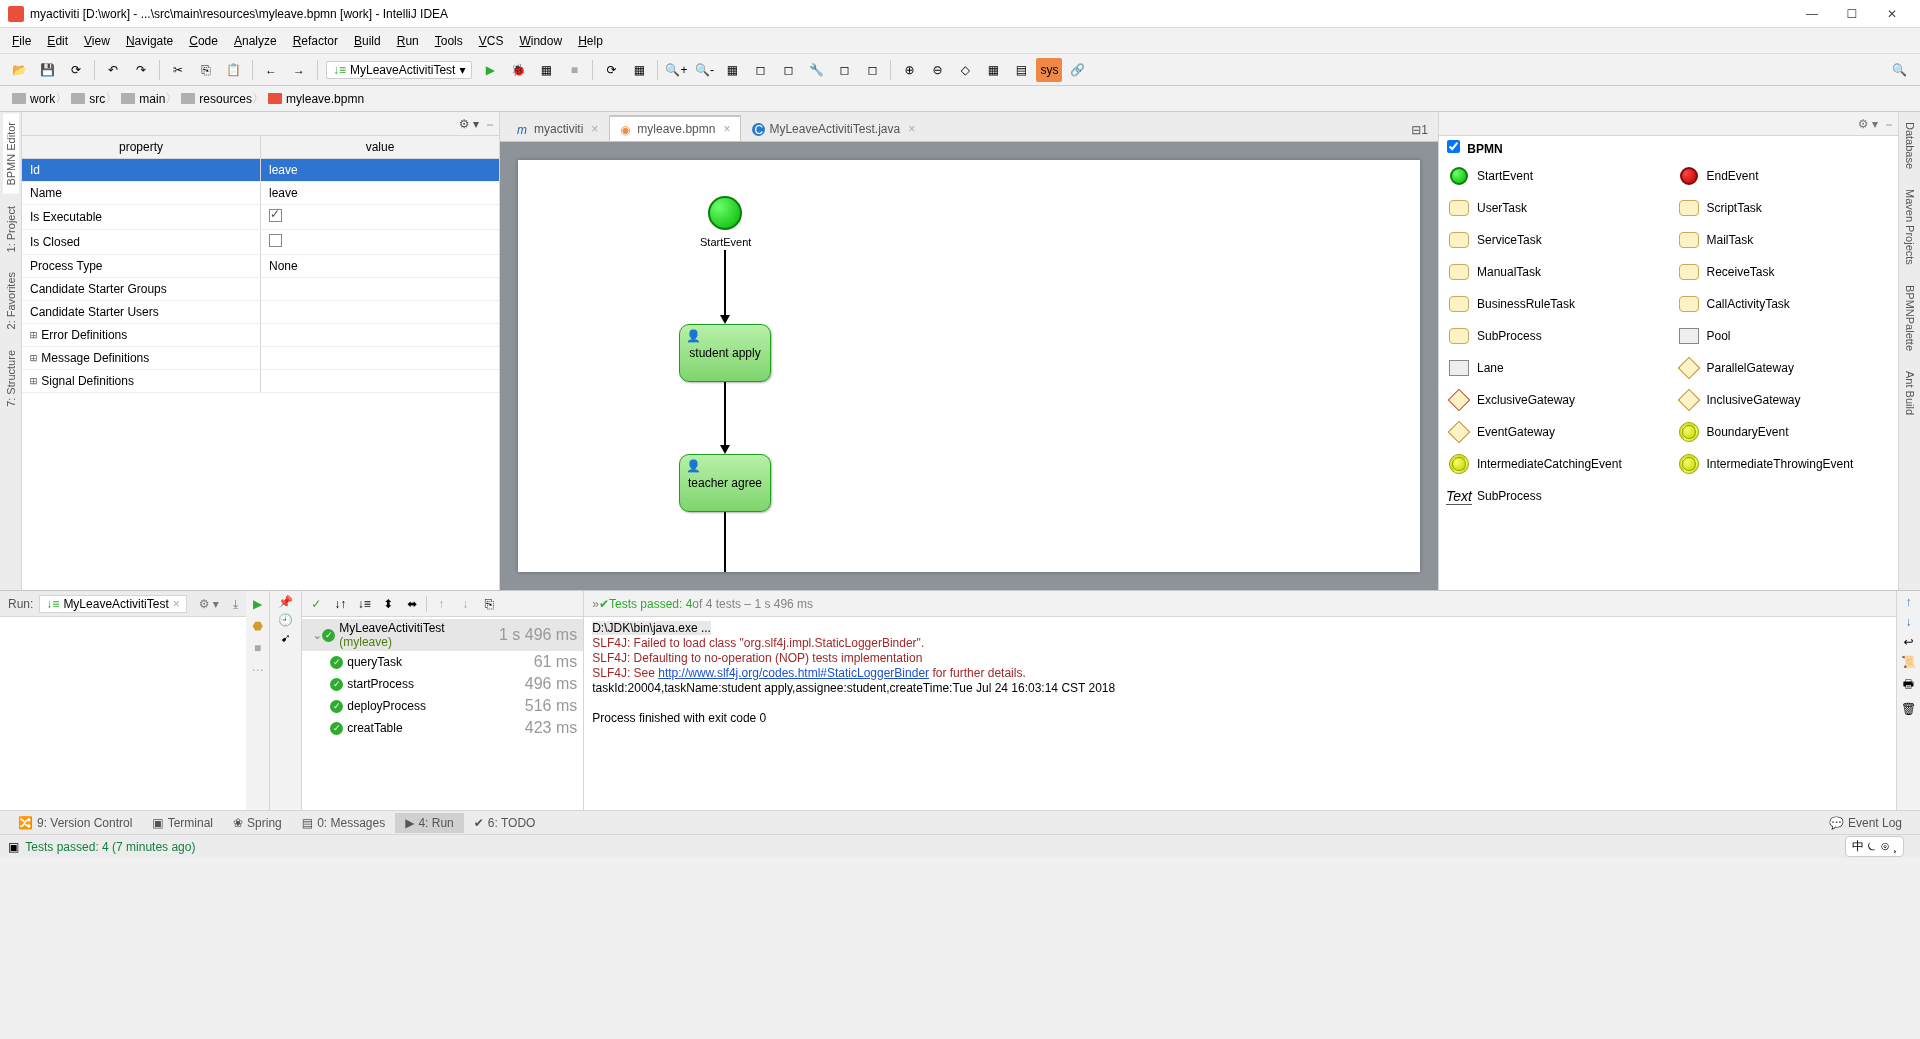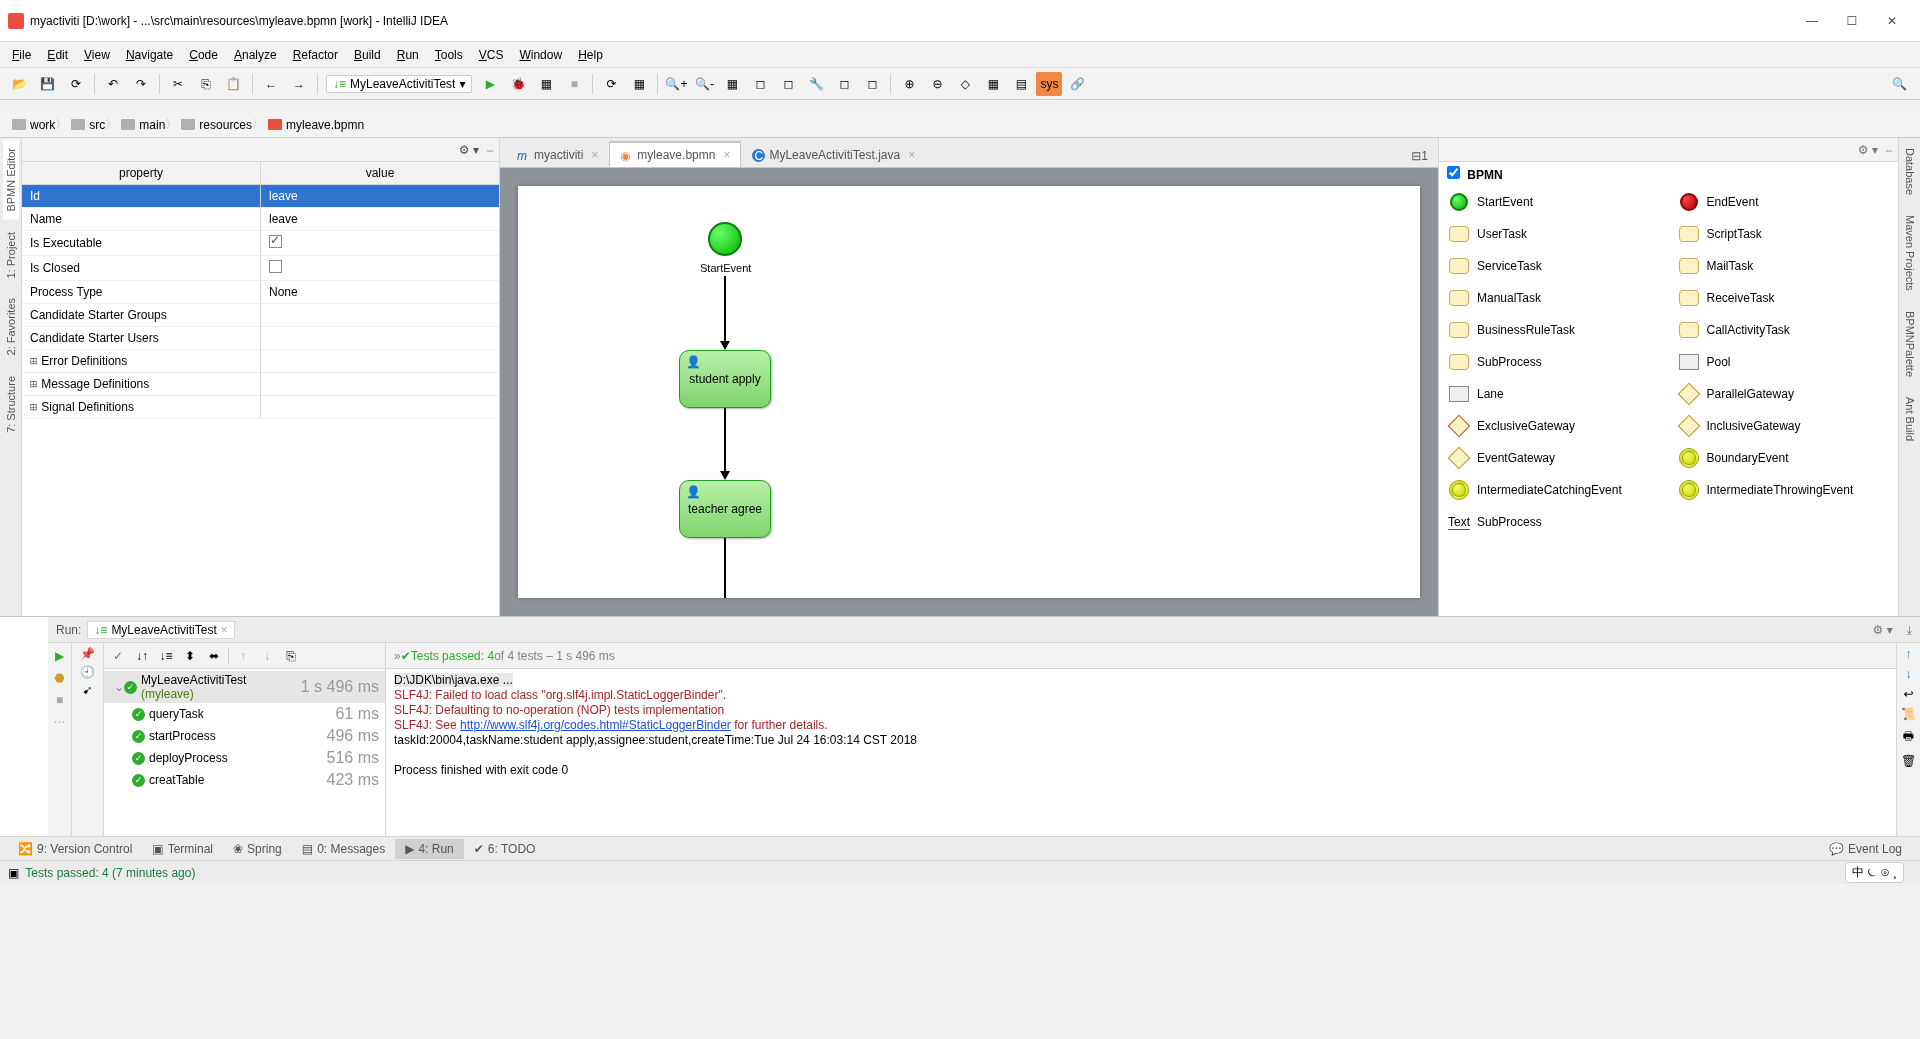--- a/index.html
+++ b/index.html
@@ -1,38 +1,38 @@
 <!DOCTYPE html>
 <html><head>
 <meta charset="utf-8">
 <style>
 * { margin: 0; padding: 0; box-sizing: border-box; font-family: "Segoe UI", Arial, sans-serif; font-size: 12px; }
 html, body { width: 1920px; height: 1039px; background: #f0f0f0; overflow: hidden; }
 
 
-.titlebar { height: 42px; background: #fff; display: flex; align-items: center; padding: 0 8px; border-bottom: 1px solid #ddd; justify-content: center; }
+.titlebar { height: 28px; background: #fff; display: flex; align-items: center; padding: 0 8px; border-bottom: 1px solid #ddd; justify-content: center; }
 .titlebar .icon-ij { width: 16px; height: 16px; background: #e84f3d; border-radius: 2px; margin-right: 6px; }
 .titlebar .title { flex: 1; }
 .titlebar .winbtn { width: 40px; height: 24px; display: flex; align-items: center; justify-content: center; color: #444; }
 
 
 .menubar { height: 26px; background: #f2f2f2; display: flex; align-items: center; padding: 0 4px; border-bottom: 1px solid #ddd; }
 .menubar .mitem { padding: 3px 8px; cursor: default; }
 .menubar .mitem u { text-decoration: underline; }
 
 
 .toolbar { height: 32px; background: #f2f2f2; display: flex; align-items: center; padding: 0 6px; border-bottom: 1px solid #ccc; }
 .toolbar .tbtn { width: 26px; height: 24px; display: flex; align-items: center; justify-content: center; margin: 0 1px; border: 1px solid transparent; border-radius: 2px; }
 .toolbar .sep { width: 1px; height: 20px; background: #ccc; margin: 0 4px; }
 .toolbar .runconfig { display: flex; align-items: center; border: 1px solid #ccc; border-radius: 2px; padding: 1px 6px; margin: 0 4px; background: #fff; }
 .toolbar .runconfig .lbl { margin: 0 4px; }
 .toolbar .spacer { flex: 1; }
 
 
-.breadcrumb { height: 26px; background: #f2f2f2; display: flex; align-items: center; padding: 0 6px; border-bottom: 1px solid #ccc; margin-top: 12px; }
+.breadcrumb { height: 26px; background: #f2f2f2; display: flex; align-items: center; padding: 0 6px; border-bottom: 1px solid #ccc; }
 .breadcrumb .bc { display: flex; align-items: center; padding: 2px 10px 2px 6px; position: relative; }
 .breadcrumb .bc .folder { width: 14px; height: 11px; background: #b0b0b0; border-radius: 1px; margin-right: 4px; }
 .breadcrumb .bc::after { content: "〉"; position: absolute; right: -2px; color: #aaa; }
 .breadcrumb .bc:last-child::after { display: none; }
 
 
 .mainrow { display: flex; height: 478px; }
 .leftgutter { width: 22px; background: #ececec; border-right: 1px solid #d6d6d6; display: flex; flex-direction: column; align-items: center; }
 .leftgutter .vtab { writing-mode: vertical-rl; transform: rotate(180deg); padding: 8px 2px; margin: 2px 0; font-size: 11px; color: #555; display: flex; align-items: center; }
 .leftgutter .vtab.active { background: #fff; }
@@ -73,21 +73,21 @@
 .palettepanel .phdr { padding: 4px 8px; font-weight: bold; }
 .palettepanel .phdr input { margin-right: 4px; }
 .palettepanel .pgrid { display: grid; grid-template-columns: 1fr 1fr; }
 .palettepanel .pitem { display: flex; align-items: center; padding: 6px 10px; gap: 8px; }
 .palettepanel .pitem .pi { width: 20px; height: 20px; flex-shrink: 0; display: flex; align-items: center; justify-content: center; }
 
 .rightgutter { width: 22px; background: #ececec; border-left: 1px solid #d6d6d6; display: flex; flex-direction: column; align-items: center; }
 .rightgutter .vtab { writing-mode: vertical-rl; padding: 8px 2px; margin: 2px 0; font-size: 11px; color: #555; }
 
 
-.runpanel { height: 220px; background: #fff; border-top: 1px solid #c6c6c6; display: flex; flex-direction: column; padding-left: 48px; }
+.runpanel { height: 220px; background: #fff; border-top: 1px solid #c6c6c6; display: flex; flex-direction: row; }
 .runhdr { height: 26px; background: #ececec; border-bottom: 1px solid #d6d6d6; display: flex; align-items: center; padding: 0 8px; gap: 6px; }
 .runhdr .rtitle { color: #555; }
 .runhdr .rname { display: flex; align-items: center; background: #fff; border: 1px solid #d6d6d6; padding: 1px 6px; gap: 4px; }
 .runhdr .rspacer { flex: 1; }
 .runbody { flex: 1; display: flex; }
 .runbody .rgutter { width: 24px; background: #f2f2f2; border-right: 1px solid #d6d6d6; display: flex; flex-direction: column; align-items: center; padding-top: 4px; gap: 4px; }
 .runbody .rgutter .rg { width: 18px; height: 18px; display: flex; align-items: center; justify-content: center; }
 .runbody .rtoolbar { width: 32px; background: #f2f2f2; border-right: 1px solid #d6d6d6; }
 .runbody .testtree { width: 282px; border-right: 1px solid #d6d6d6; display: flex; flex-direction: column; }
 .testtree .ttoolbar { height: 26px; background: #f2f2f2; border-bottom: 1px solid #d6d6d6; display: flex; align-items: center; gap: 4px; padding: 0 4px; }
@@ -121,21 +121,21 @@
 
 
 .sh-circle { border-radius: 50%; border: 2px solid #0a800a; width: 18px; height: 18px; }
 .sh-circle.green { background: radial-gradient(circle at 30% 30%, #6bff6b, #00b400); }
 .sh-circle.red { background: radial-gradient(circle at 30% 30%, #ff4444, #b40000); border-color: #800a0a; }
 .sh-circle.yg { background: radial-gradient(circle at 30% 30%, #f6ff6b, #c2d400); border: 4px double #9aa00a; width: 20px; height: 20px; }
 .sh-rrect { width: 22px; height: 16px; border-radius: 4px; border: 1.5px solid #caa95a; background: #fdf2c6; }
 .sh-rect { width: 22px; height: 16px; border: 1.5px solid #888; background: #eee; }
 .sh-diamond { width: 16px; height: 16px; transform: rotate(45deg); border: 1.5px solid #c08e2a; background: #fdf2c6; }
 .sh-diamond.red { border-color: #c04a2a; }
-.sh-text { font-size: 12px; border-bottom: 1px solid #555; }
+.sh-text { font-size: 14px; border-bottom: 1px solid #555; font-style: italic; }
 </style>
 </head>
 <body>
 
 <div class="titlebar">
   <span class="icon-ij"></span>
   <span class="title">myactiviti [D:\work] - ...\src\main\resources\myleave.bpmn [work] - IntelliJ IDEA</span>
   <span class="winbtn">—</span>
   <span class="winbtn">☐</span>
   <span class="winbtn">✕</span>

